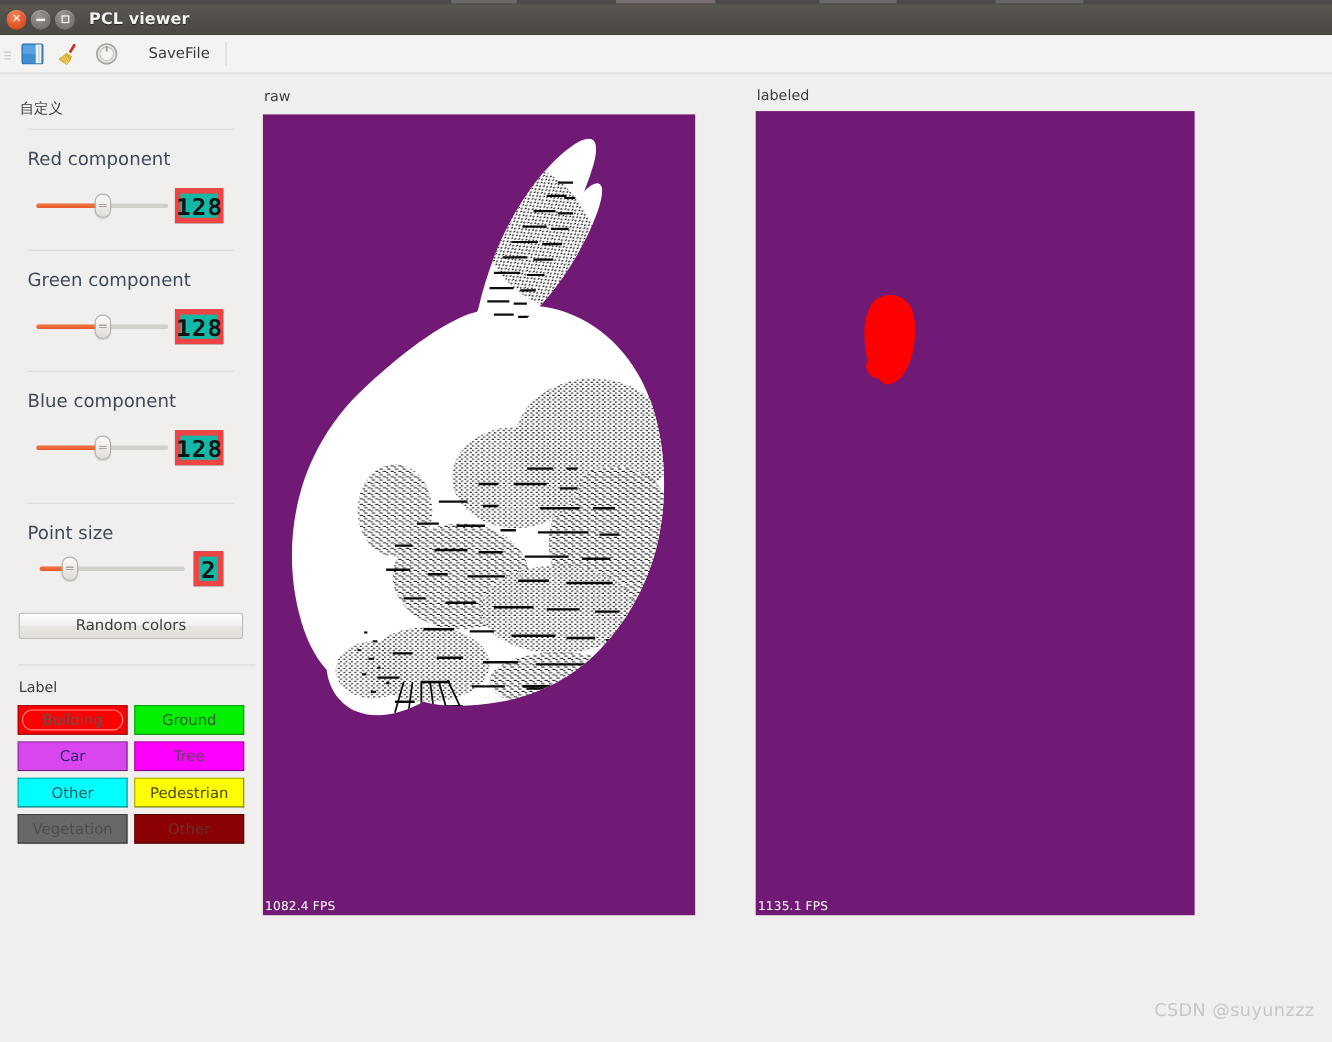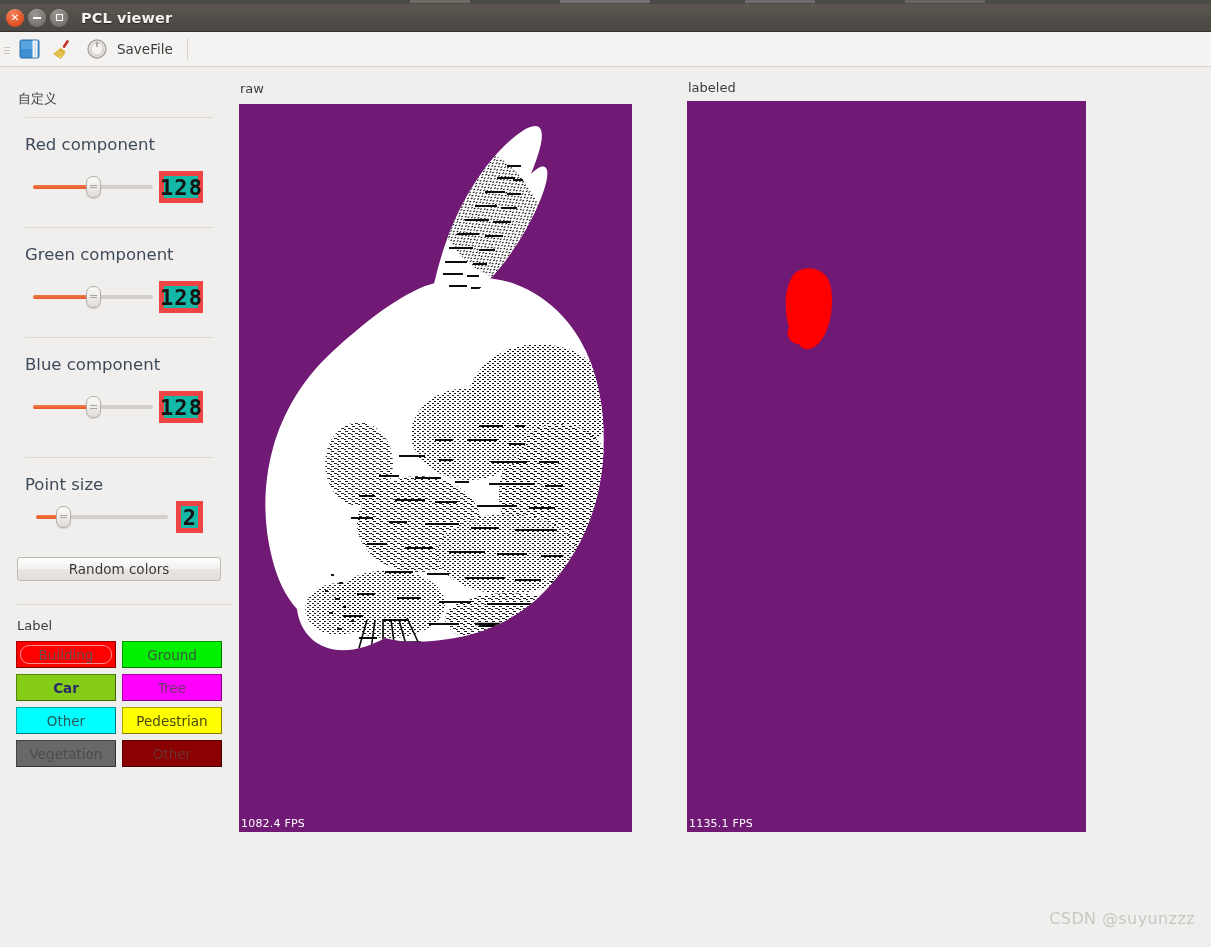--- a/index.html
+++ b/index.html
@@ -73,21 +73,21 @@
   .tb-grip i:nth-child(2){ top: 18px; }
   .tb-grip i:nth-child(3){ top: 21px; }
 
   .tb-btn {
     width: 34px; height: 32px;
     display: flex; align-items: center; justify-content: center;
     flex: 0 0 auto;
   }
   .tb-btn svg { display: block; }
   .tb-label {
-    font-size: 13.5px; color: #3c3b39; margin-left: 3px;
+    font-size: 13.5px; color: #3c3b39; margin-left: 21px;
     flex: 0 0 auto;
   }
   .tb-sep {
     width: 1px; height: 22px; background: #d7d4d0; margin-left: 14px; flex: 0 0 auto;
   }
 
   
   .main {
     position: absolute; left: 0; top: 67px; width: 1211px; height: 880px;
     background: #f0efee;
@@ -339,21 +339,21 @@
       <div class="label-head" style="top:551px;">Label</div>
 
       <div class="lbl-btn" style="left:16px; top:574px; background:#ff0000; color:#6a5050;">
         <div class="focus-ring"></div>
         <span>Building</span>
       </div>
       <div class="lbl-btn" style="left:122px; top:574px; background:#00f000; color:#3a5a3a;">
         <span>Ground</span>
       </div>
 
-      <div class="lbl-btn" style="left:16px; top:607px; background:#84cc16; color:#2a2a6a;font-weight:bold;">
+      <div class="lbl-btn" style="left:16px; top:607px; background:#d946ef; color:#2a2a6a;">
         <span>Car</span>
       </div>
       <div class="lbl-btn" style="left:122px; top:607px; background:#ff00ff; color:#6a3a6a;">
         <span>Tree</span>
       </div>
 
       <div class="lbl-btn" style="left:16px; top:640px; background:#00ffff; color:#2a5a5a;">
         <span>Other</span>
       </div>
       <div class="lbl-btn" style="left:122px; top:640px; background:#ffff00; color:#4a4a10;">

